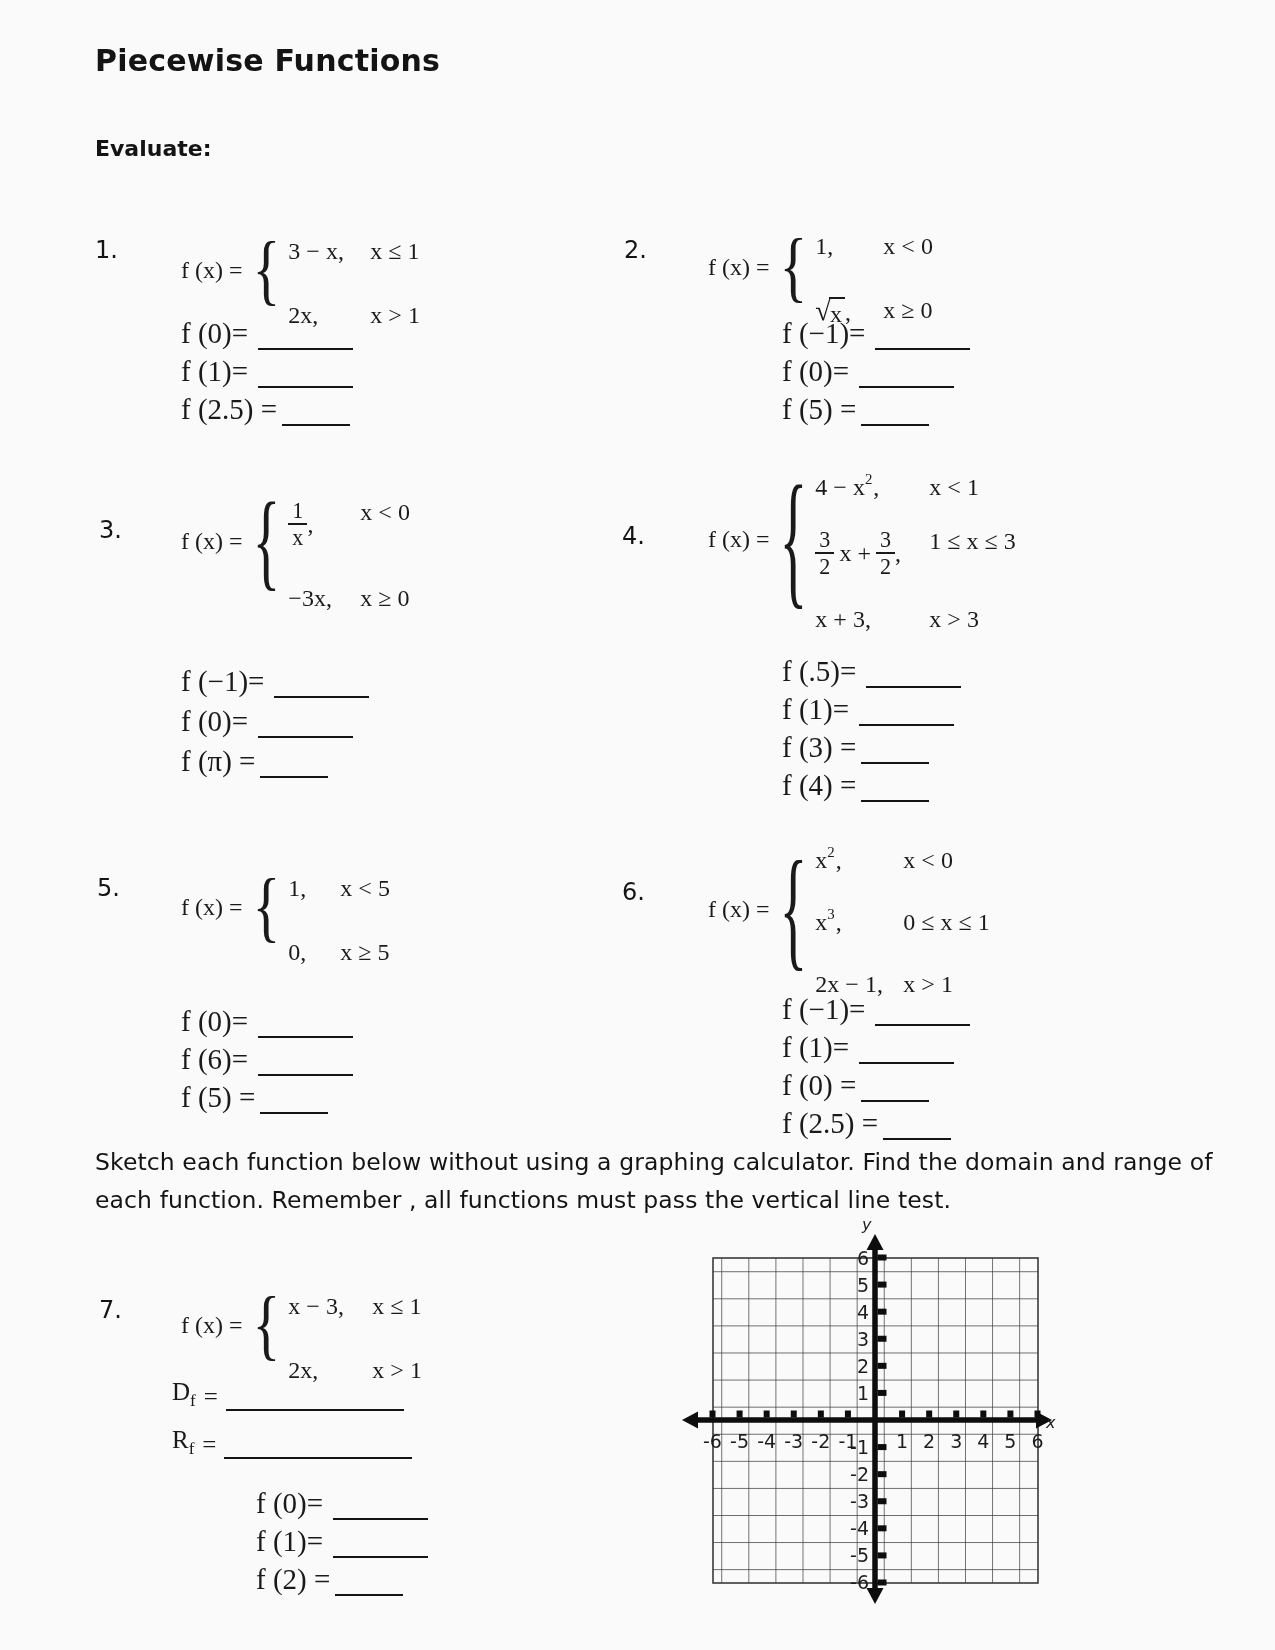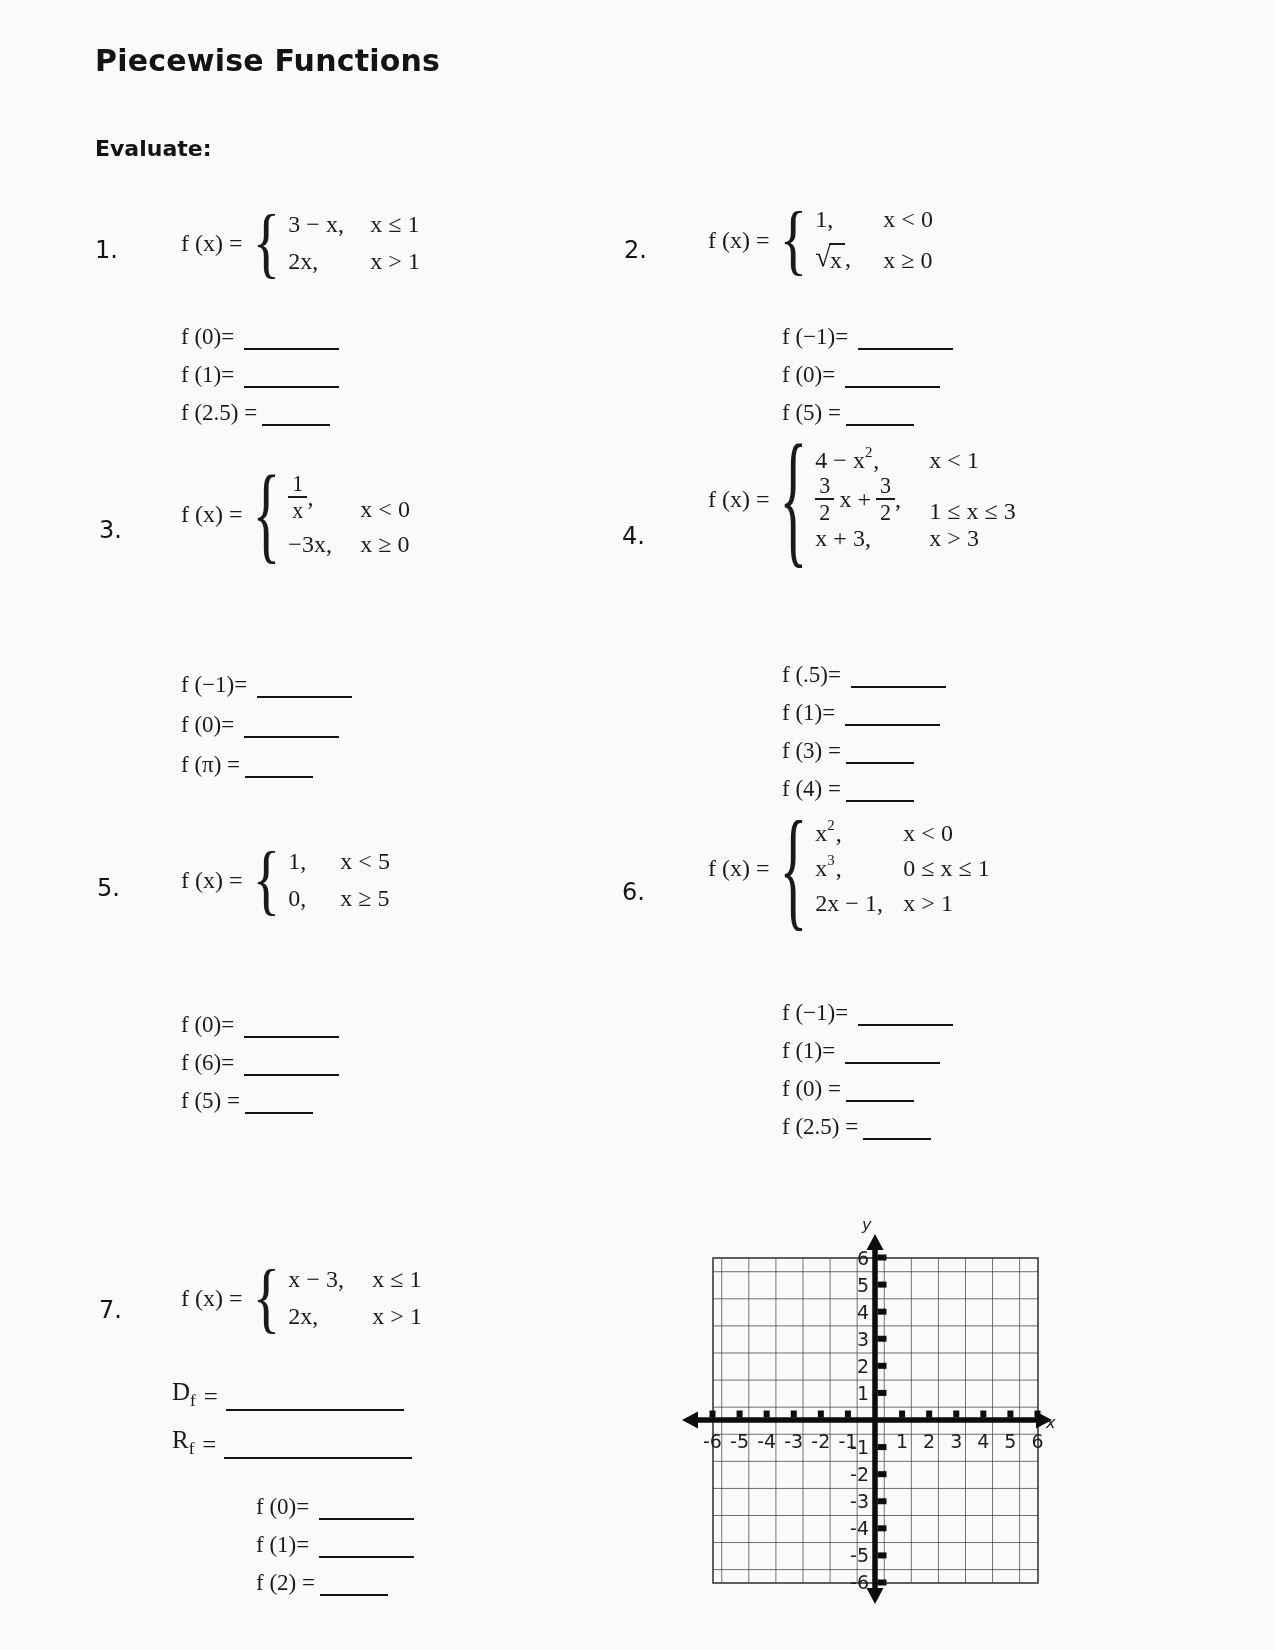--- a/index.html
+++ b/index.html
@@ -15,32 +15,32 @@
   .pnum{font-size:24px;}
   .formula{display:flex;align-items:center;font-family:"Liberation Serif","DejaVu Serif",serif;
            font-size:24px;color:#1a1a1a;white-space:nowrap;}
   .fx{margin-right:10px;}
   .brace{display:inline-block;font-family:"Liberation Serif",serif;font-size:58px;line-height:1;
          transform-origin:center;margin-right:8px;font-weight:400;}
   .sy135{transform:scaleY(1.35);} .sy185{transform:scaleY(1.85);}
   .sy23{transform:scaleY(2.3);}  .sy26{transform:scaleY(2.6);}
   .pieces{display:flex;flex-direction:column;}
   .g10{gap:10px;} .g8{gap:8px;} .g6{}
-  .piece{display:flex;align-items:flex-end;}
+  .piece{display:flex;align-items:flex-start;margin-top:27px;}
   .pexpr{display:inline-flex;align-items:center;}
   .pcond{white-space:pre;}
   .supsc{font-size:0.62em;position:relative;top:-0.55em;margin-right:1px;}
   .frac{display:inline-flex;flex-direction:column;align-items:center;font-size:0.92em;line-height:1.08;}
   .ftop{border-bottom:2px solid #1a1a1a;padding:0 4px;}
   .fbot{padding-top:1px;}
   .sqrt{display:inline-flex;align-items:flex-start;}
   .radical{font-size:1.18em;line-height:1;}
   .sqrt-arg{border-top:2px solid #1a1a1a;margin-left:-2px;padding:2px 3px 0 1px;}
   
-  .evals{font-family:"Liberation Serif","DejaVu Serif",serif;font-size:23px;color:#1a1a1a;}
+  .evals{font-family:"Liberation Serif","DejaVu Serif",serif;font-size:29px;color:#1a1a1a;}
   .eval-line{height:38px;display:flex;align-items:flex-end;}
   .blank{display:inline-block;width:95px;height:22px;border-bottom:2px solid #141414;margin-left:10px;}
   .blank.short{width:68px;margin-left:5px;}
   
   .dr{font-family:"Liberation Serif","DejaVu Serif",serif;font-size:25px;color:#1a1a1a;display:flex;align-items:flex-end;}
   .dr sub{font-size:0.68em;}
   .dr .eq{margin:0 6px 0 8px;}
   .drblank{width:178px;height:24px;margin-left:2px;}
   
   .sketch-line{font-size:23.5px;letter-spacing:.1px;white-space:nowrap;}
@@ -282,20 +282,22 @@
     <div class="eval-line">
         <span>f (0) =</span>
         <span class="blank short"></span>
       </div>
     <div class="eval-line">
         <span>f (2.5) =</span>
         <span class="blank short"></span>
       </div>
   </div>
 
+  <div class="abs sketch-line" style="left:95px;top:1148px">Sketch each function below without using a graphing calculator.  Find the domain and range of</div>
+  <div class="abs sketch-line" style="left:95px;top:1186px">each function.  Remember , all functions must pass the vertical line test.</div>
 
   <div class="abs pnum" style="left:99px;top:1296px">7.</div>
   <div class="abs formula" style="left:181px;top:1266px">
     <span class="fx">f (x) =</span>
     <span class="brace sy135">{</span>
     <div class="pieces g10">
       <div class="piece">
         <span class="pexpr" style="min-width:84px">x − 3,</span>
         <span class="pcond">x ≤ 1</span>
       </div>

